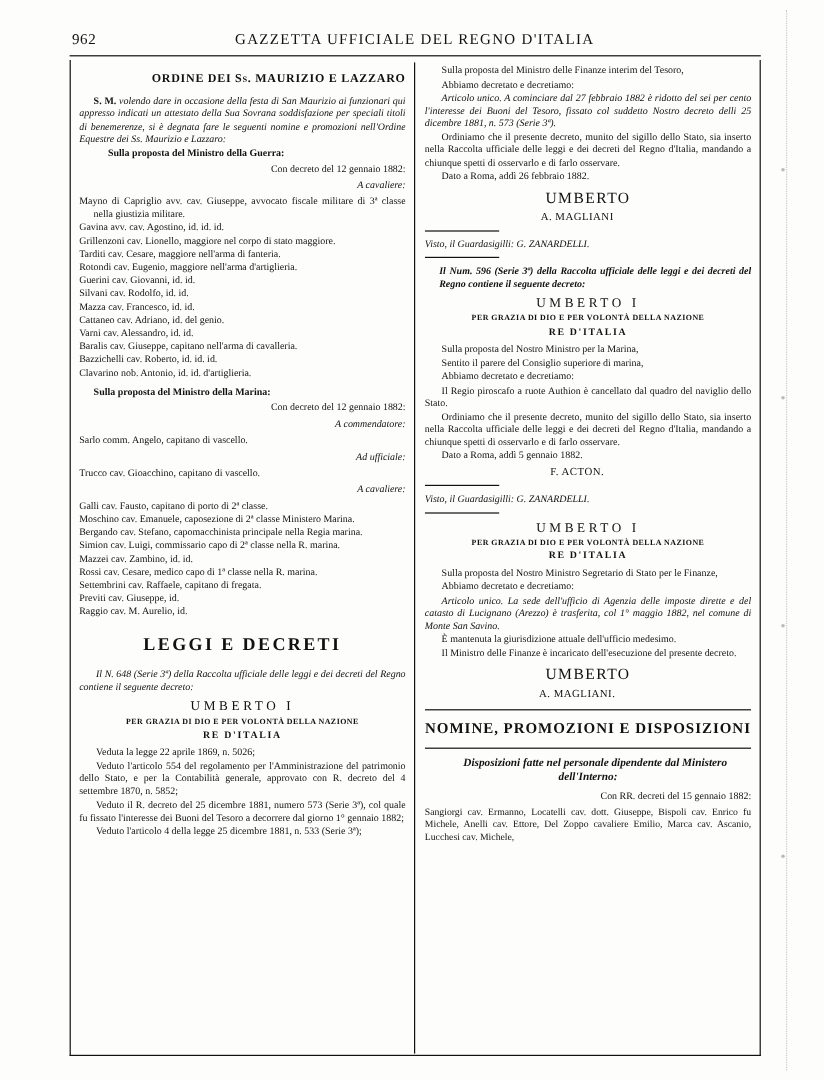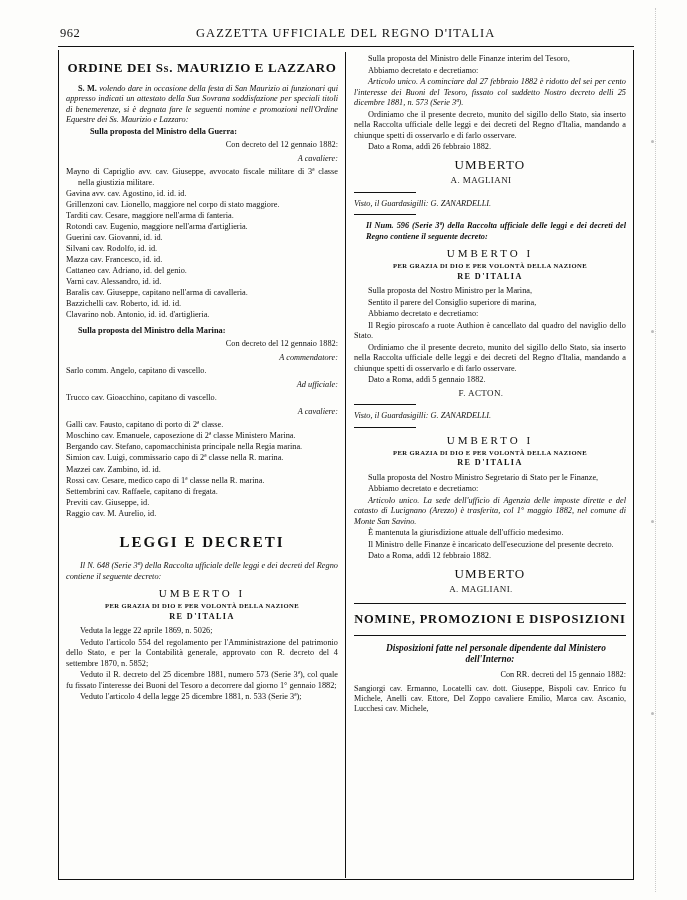--- a/index.html
+++ b/index.html
@@ -70,22 +70,22 @@
   .col-left { left: 66px; }
   .col-right { left: 354px; }
   .divider {
     position: absolute;
     top: 52px;
     left: 345px;
     height: 826px;
     border-left: 1px solid #111;
   }
   h2.sec {
-    font-size: 13px;
-    text-align: center;
+    font-size: 10px;
+    text-align: right;
     font-weight: bold;
     letter-spacing: .6px;
     margin: 6px 0 7px 0;
     font-variant: small-caps;
   }
   .bigsec {
     font-size: 15px;
     text-align: center;
     font-weight: bold;
     letter-spacing: 2px;
@@ -302,21 +302,20 @@
 
     <div class="kingline">UMBERTO I</div>
     <div class="graceline">PER GRAZIA DI DIO E PER VOLONTÀ DELLA NAZIONE</div>
     <div class="reline">RE D'ITALIA</div>
 
     <p class="p">Sulla proposta del Nostro Ministro Segretario di Stato per le Finanze,</p>
     <p class="p">Abbiamo decretato e decretiamo:</p>
     <p class="p it">Articolo unico. La sede dell'ufficio di Agenzia delle imposte dirette e del catasto di Lucignano (Arezzo) è trasferita, col 1° maggio 1882, nel comune di Monte San Savino.</p>
     <p class="p">È mantenuta la giurisdizione attuale dell'ufficio medesimo.</p>
     <p class="p">Il Ministro delle Finanze è incaricato dell'esecuzione del presente decreto.</p>
-    <p class="p">Dato a Roma, addì 12 febbraio 1882.</p>
     <div class="sig">UMBERTO</div>
     <div class="sig-right">A. MAGLIANI.</div>
 
     <div class="rule-full"></div>
     <div class="notice-title">NOMINE, PROMOZIONI E DISPOSIZIONI</div>
     <div class="rule-full"></div>
 
     <div class="disp-head"><span class="b it">Disposizioni fatte nel personale dipendente dal Ministero dell'Interno:</span></div>
     <p class="sub">Con RR. decreti del 15 gennaio 1882:</p>
     <p class="p0 small">Sangiorgi cav. Ermanno, Locatelli cav. dott. Giuseppe, Bispoli cav. Enrico fu Michele, Anelli cav. Ettore, Del Zoppo cavaliere Emilio, Marca cav. Ascanio, Lucchesi cav. Michele,</p>

